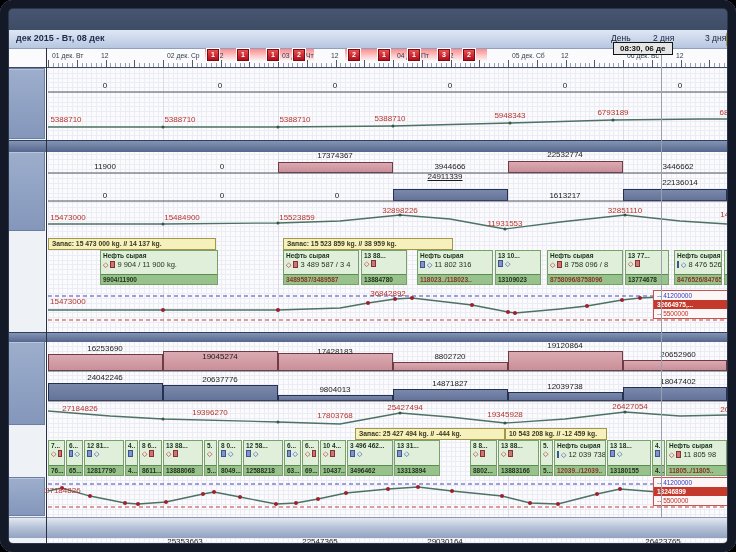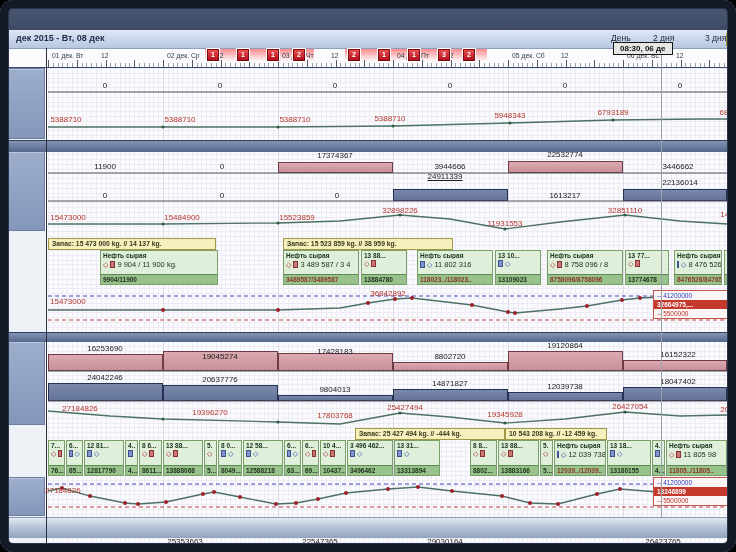--- a/index.html
+++ b/index.html
@@ -245,21 +245,21 @@
       <div class="lbl ctr" style="left: 105px; top: 344px;">16253690</div>
       <div class="bar pink" style="left: 163px; top: 351px; width: 115px; height: 20px;"></div>
       <div class="lbl ctr" style="left: 220px; top: 352px;">19045274</div>
       <div class="bar pink" style="left: 278px; top: 353px; width: 115px; height: 18px;"></div>
       <div class="lbl ctr" style="left: 335px; top: 347px;">17428183</div>
       <div class="bar pink" style="left: 393px; top: 362px; width: 115px; height: 9px;"></div>
       <div class="lbl ctr" style="left: 450px; top: 352px;">8802720</div>
       <div class="bar pink" style="left: 508px; top: 351px; width: 115px; height: 20px;"></div>
       <div class="lbl ctr" style="left: 565px; top: 341px;">19120864</div>
       <div class="bar pink" style="left: 623px; top: 360px; width: 104px; height: 11px;"></div>
-      <div class="lbl ctr" style="left: 678px; top: 350px;">16152322</div>
+      <div class="lbl ctr" style="left: 678px; top: 350px;">20652960</div>
       <div class="bar blue" style="left: 48px; top: 383px; width: 115px; height: 18px;"></div>
       <div class="lbl ctr" style="left: 105px; top: 373px;">24042246</div>
       <div class="bar blue" style="left: 163px; top: 385px; width: 115px; height: 16px;"></div>
       <div class="lbl ctr" style="left: 220px; top: 375px;">20637776</div>
       <div class="bar blue" style="left: 278px; top: 395px; width: 115px; height: 6px;"></div>
       <div class="lbl ctr" style="left: 335px; top: 385px;">9804013</div>
       <div class="bar blue" style="left: 393px; top: 389px; width: 115px; height: 12px;"></div>
       <div class="lbl ctr" style="left: 450px; top: 379px;">14871827</div>
       <div class="bar blue" style="left: 508px; top: 392px; width: 115px; height: 9px;"></div>
       <div class="lbl ctr" style="left: 565px; top: 382px;">12039738</div>

